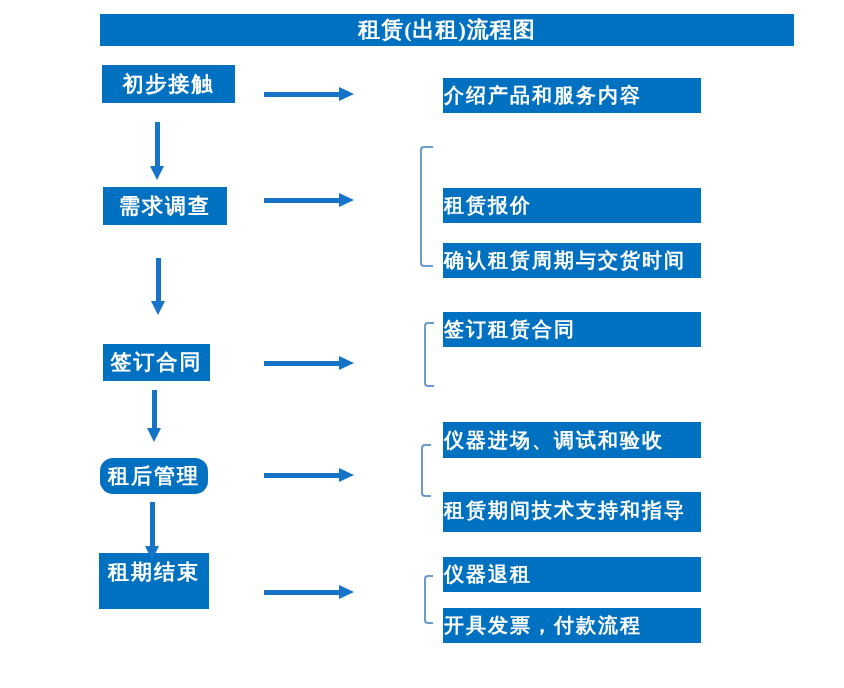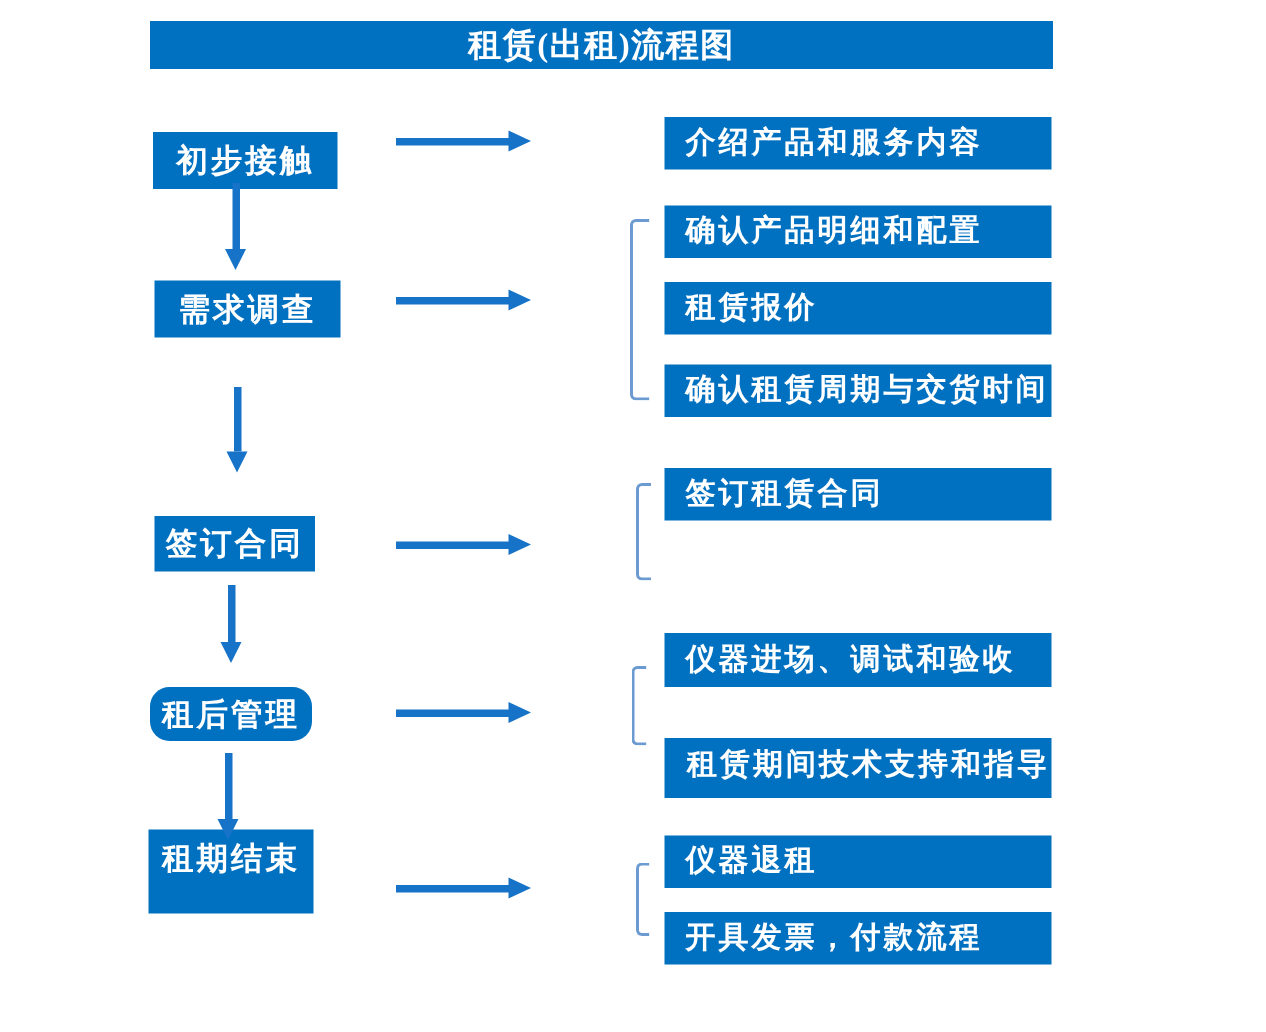--- a/index.html
+++ b/index.html
@@ -13,45 +13,45 @@
   .box{
     position:absolute;
     background:#0070C0;
     color:#ffffff;
     font-weight:bold;
     box-sizing:border-box;
     white-space:nowrap;
     overflow:hidden;
   }
   .title-bar{
-    left:100px;top:14px;width:602px;height:32px;
+    left:100px;top:14px;width:694px;height:32px;
     font-size:22px;line-height:31px;text-align:center;
     letter-spacing:1px;
   }
   .step{
     font-size:21px;text-align:center;letter-spacing:2px;
   }
   .detail{
     left:443px;width:258px;
-    font-size:20px;text-align:left;padding-left:14px;
+    font-size:20px;text-align:left;padding-left:1px;
     letter-spacing:2px;
   }
-  .s0{left:102px;top:88px;width:123px;height:38px;line-height:38px;}
+  .s0{left:102px;top:65px;width:133px;height:38px;line-height:38px;}
   .s1{left:103px;top:187px;width:124px;height:38px;line-height:38px;}
   .s2{left:103px;top:344px;width:107px;height:37px;line-height:37px;}
   .s3{left:100px;top:458px;width:108px;height:36px;line-height:36px;border-radius:13px;}
   .s4{left:99px;top:553px;width:110px;height:56px;line-height:38px;}
   .r0{top:78px;height:35px;line-height:35px;}
   .r1{top:137px;height:35px;line-height:35px;}
   .r2{top:188px;height:35px;line-height:35px;}
   .r3{top:243px;height:35px;line-height:35px;}
   .r4{top:312px;height:35px;line-height:35px;}
   .r5{top:363px;height:35px;line-height:35px;}
   .r6{top:422px;height:36px;line-height:36px;}
-  .r7{top:492px;height:40px;line-height:36px;text-align:center;}
+  .r7{top:492px;height:40px;line-height:36px;}
   .r8{top:557px;height:35px;line-height:35px;}
   .r9{top:608px;height:35px;line-height:35px;}
 
   
   .h-shaft{position:absolute;left:264px;width:76px;height:5px;background:#1673C8;}
   .h-head{position:absolute;left:339px;width:0;height:0;
     border-left:15px solid #1673C8;border-top:7px solid transparent;border-bottom:7px solid transparent;}
   .h1s{top:92px;} .h1h{top:87px;}
   .h2s{top:198px;} .h2h{top:193px;}
   .h3s{top:361px;} .h3h{top:356px;}
@@ -82,21 +82,20 @@
 
   <div class="box title-bar">租赁(出租)流程图</div>
 
   <div class="box step s0">初步接触</div>
   <div class="box step s2">签订合同</div>
   <div class="box step s1">需求调查</div>
   <div class="box step s3">租后管理</div>
   <div class="box step s4">租期结束</div>
 
   <div class="box detail r0">介绍产品和服务内容</div>
-  <div class="box detail r1">确认产品明细和配置</div>
   <div class="box detail r2">租赁报价</div>
   <div class="box detail r3">确认租赁周期与交货时间</div>
   <div class="box detail r4">签订租赁合同</div>
   <div class="box detail r6">仪器进场、调试和验收</div>
   <div class="box detail r7">租赁期间技术支持和指导</div>
   <div class="box detail r8">仪器退租</div>
   <div class="box detail r9">开具发票，付款流程</div>
 
   <div class="h-shaft h1s"></div>
   <div class="h-head h1h"></div>

